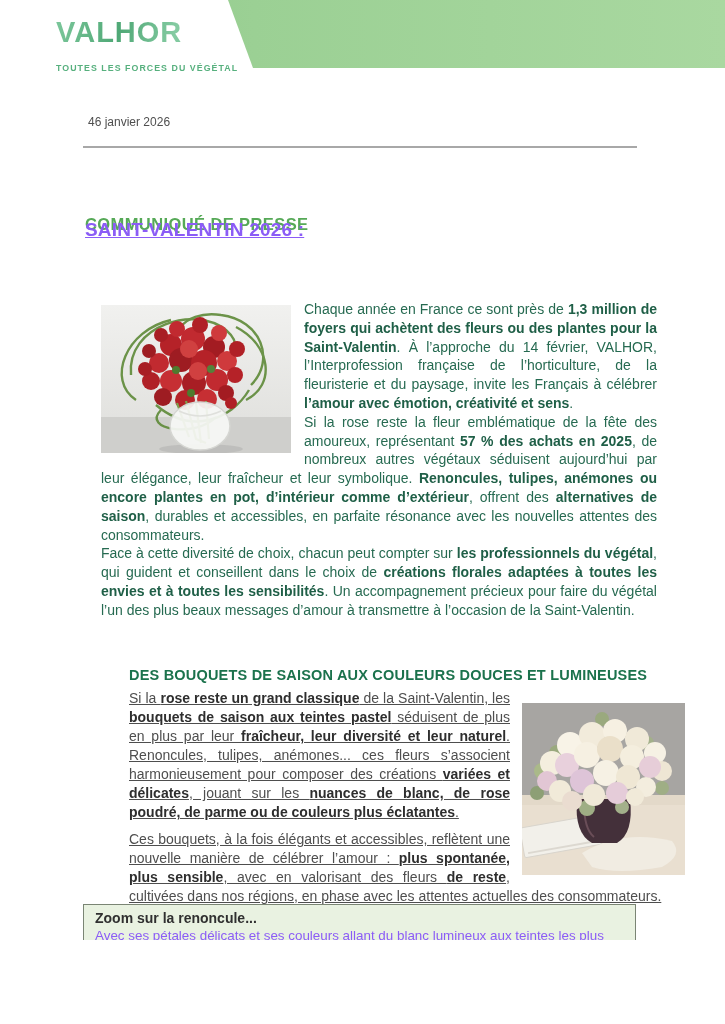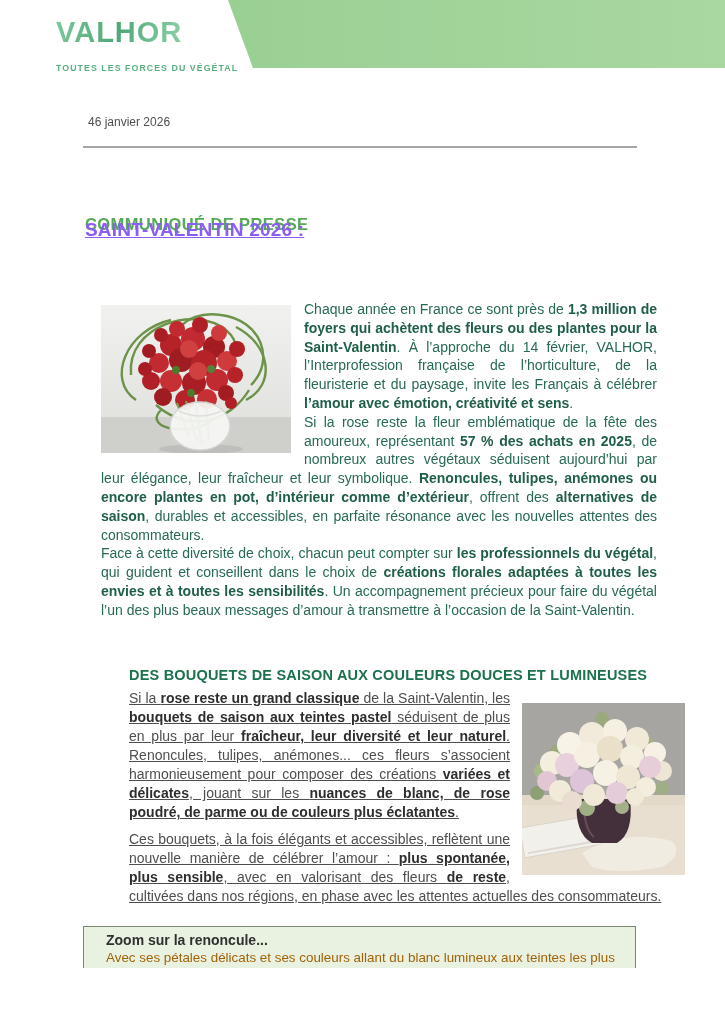--- a/index.html
+++ b/index.html
@@ -63,27 +63,27 @@
   }
   .section p{margin:0;text-decoration:underline;}
   .section p + p{margin-top:8px;}
   .section b{font-weight:700;color:#2e2e2e;}
   .img-pastel{
     float:right;width:163px;height:172px;margin:14px 0 12px 12px;display:block;
   }
 
   
   .zoom-box{
-    position:absolute;left:83px;top:926px;width:553px;height:42px;
+    position:absolute;left:83px;top:904px;width:553px;height:36px;
     background:#e9f2e1;border:1.5px solid #7a8574;border-bottom:none;
-    box-sizing:border-box;overflow:hidden;padding:4px 9px 0 22px;
+    box-sizing:border-box;overflow:hidden;padding:4px 9px 0 11px;
   }
   .zoom-title{font-size:14px;font-weight:700;color:#303030;line-height:18px;}
   .zoom-body{
-    font-size:13.4px;color:#a16207;line-height:18px;white-space:nowrap;overflow:hidden;
+    font-size:13.4px;color:#8b5cf6;line-height:18px;white-space:nowrap;overflow:hidden;
   }
 </style>
 </head>
 <body>
 
 <div class="page">
 
   <div class="banner"></div>
 
   <div class="logo">

